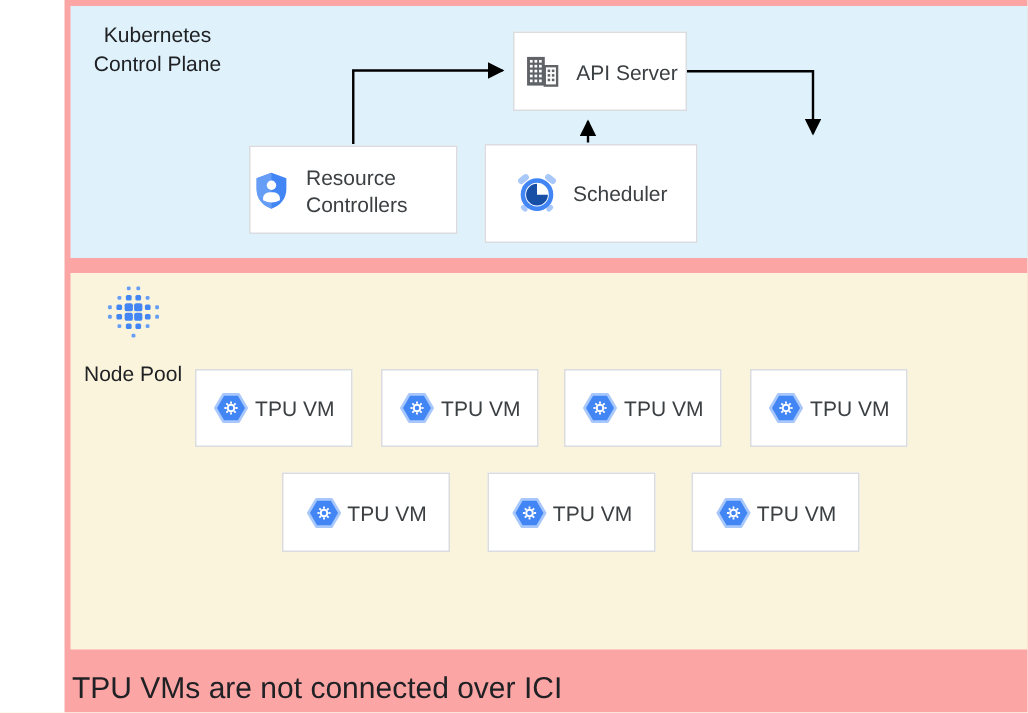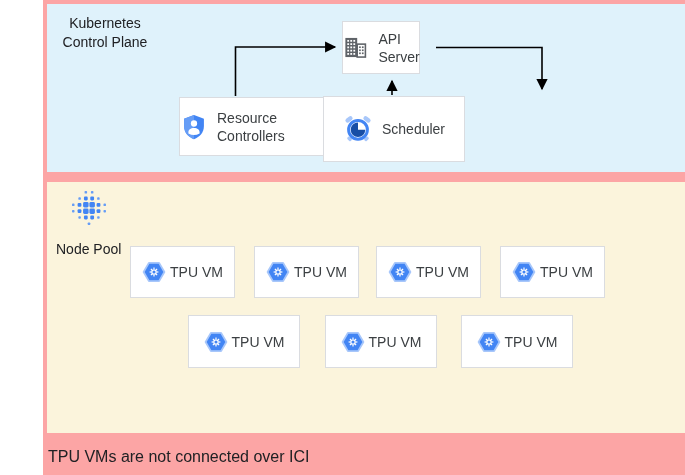--- a/index.html
+++ b/index.html
@@ -54,22 +54,22 @@
   .node-box{
     position:absolute;
     background:#fff;
     border:1px solid var(--box-border);
     display:flex;align-items:center;justify-content:center;
     gap:9px;
     font-size:14px;line-height:18px;
     color:var(--text-color);
   }
   .node-box .lbl{white-space:pre-line;}
-  .box-api{left:299px;top:21px;width:78px;height:53px;}
-  .box-rc{left:136px;top:97px;width:153px;height:59px;}
+  .box-api{left:299px;top:21px;width:116px;height:53px;}
+  .box-rc{left:123px;top:97px;width:139px;height:59px;}
   .box-sched{left:280px;top:96px;width:142px;height:66px;}
   .box-storage{left:438px;top:96px;width:125px;height:62px;}
 
   .tpu-box{
     position:absolute;
     background:#fff;
     border:1px solid var(--box-border);
     display:flex;align-items:center;justify-content:center;
     gap:4px;
     font-size:14px;color:var(--text-color);
@@ -79,21 +79,21 @@
   .r1c1{left:87px;} .r1c2{left:211px;} .r1c3{left:333px;} .r1c4{left:457px;}
   .r2c1{left:145px;} .r2c2{left:282px;} .r2c3{left:418px;}
 
   .icon{display:inline-flex;flex:0 0 auto;}
   .arrow-layer{
     position:absolute;left:0;top:0;width:685px;height:475px;
     pointer-events:none;
   }
   .caption{
     position:absolute;left:5px;top:448px;
-    font-size:16px;color:#202124;
+    font-size:20px;color:#202124;
   }
 </style>
 </head>
 <body>
 
 <div class="canvas">
 
   <div class="region region-control-plane"></div>
   <div class="region region-node-pool"></div>
 

